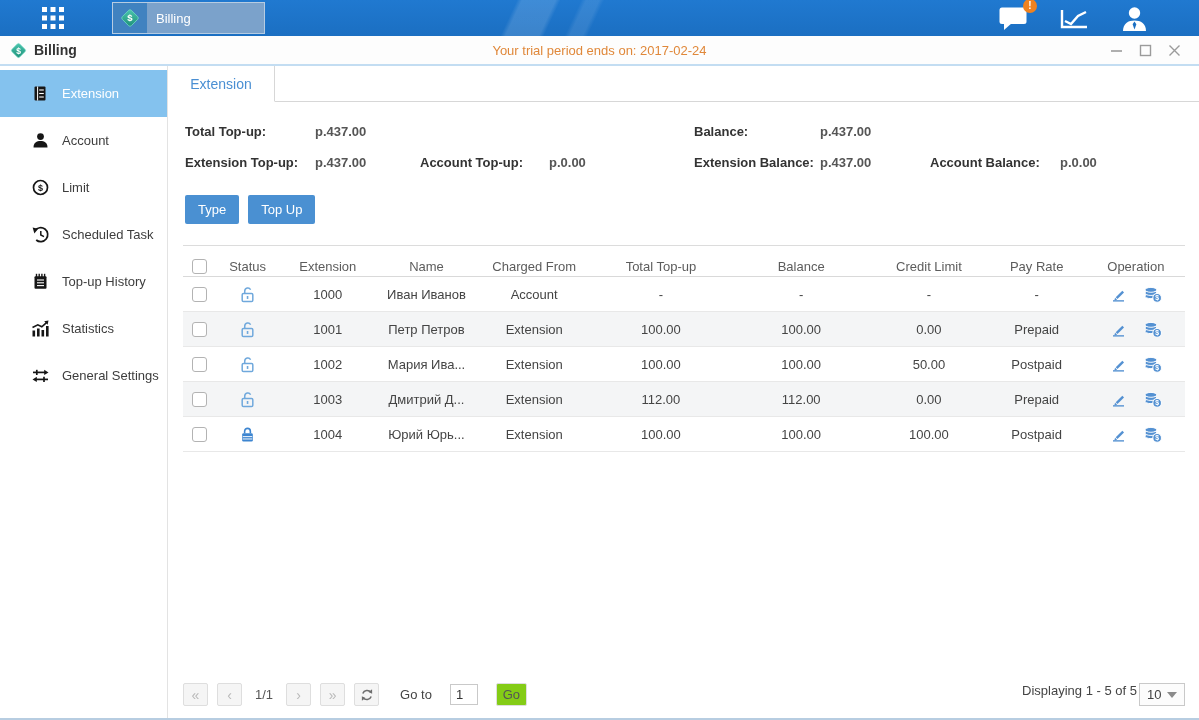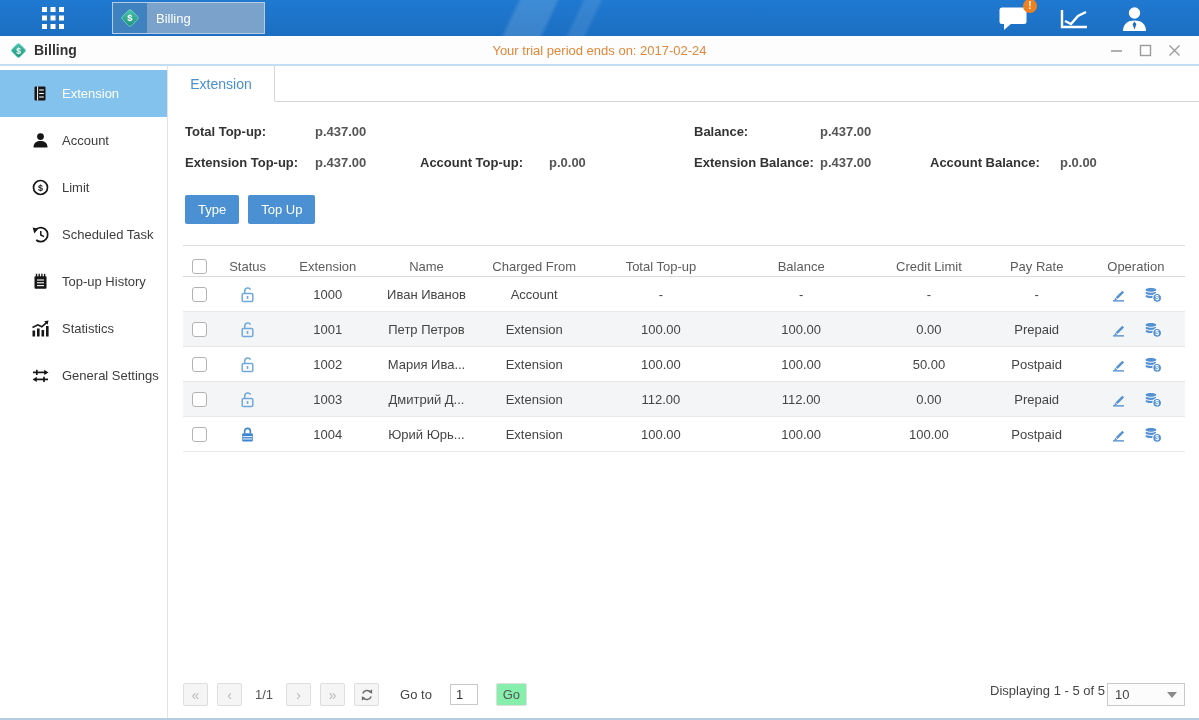--- a/index.html
+++ b/index.html
@@ -74,24 +74,24 @@
   .statuscell svg { vertical-align:middle; }
 
   
   .footer { position:absolute; left:15px; right:14px; bottom:12px; display:flex; align-items:center; font-size:13px; color:#444; }
   .pgbtn { width:25px; height:23px; background:#f5f5f5; border:1px solid #dedede; border-radius:2px;
            color:#b9b9b9; font-size:14px; display:flex; align-items:center; justify-content:center; cursor:pointer; }
   .pg-group { display:flex; align-items:center; gap:9px; }
   .pg-ind { padding:0 4px; color:#555; }
   .goto-lbl { margin-left:12px; margin-right:9px; }
   .goto-input { width:28px; height:21px; border:1px solid #c9c9c9; font-size:13px; padding-left:5px; font-family:inherit; color:#333; }
-  .go-btn { margin-left:9px; width:31px; height:23px; background:#86efac; border:1px solid #dedede; border-radius:2px;
+  .go-btn { margin-left:9px; width:31px; height:23px; background:#84cc16; border:1px solid #dedede; border-radius:2px;
             font-size:13px; color:#555; font-family:inherit; cursor:pointer; }
   .foot-right { margin-left:auto; display:flex; align-items:flex-start; gap:2px; }
-  .pagesize { width:78px; height:23px; border:1px solid #c9c9c9; background:#fcfcfc; display:flex; align-items:center;
+  .pagesize { width:46px; height:23px; border:1px solid #c9c9c9; background:#fcfcfc; display:flex; align-items:center;
               padding:0 7px; cursor:pointer; color:#444; }
   .caret { margin-left:auto; width:0; height:0; border-left:5px solid transparent; border-right:5px solid transparent;
            border-top:6px solid #8b8b8b; }
 </style>
 </head>
 <body>
 
 <svg width="0" height="0" style="position:absolute">
   <defs>
     <linearGradient id="dg1" x1="0" y1="0" x2="1" y2="1">

